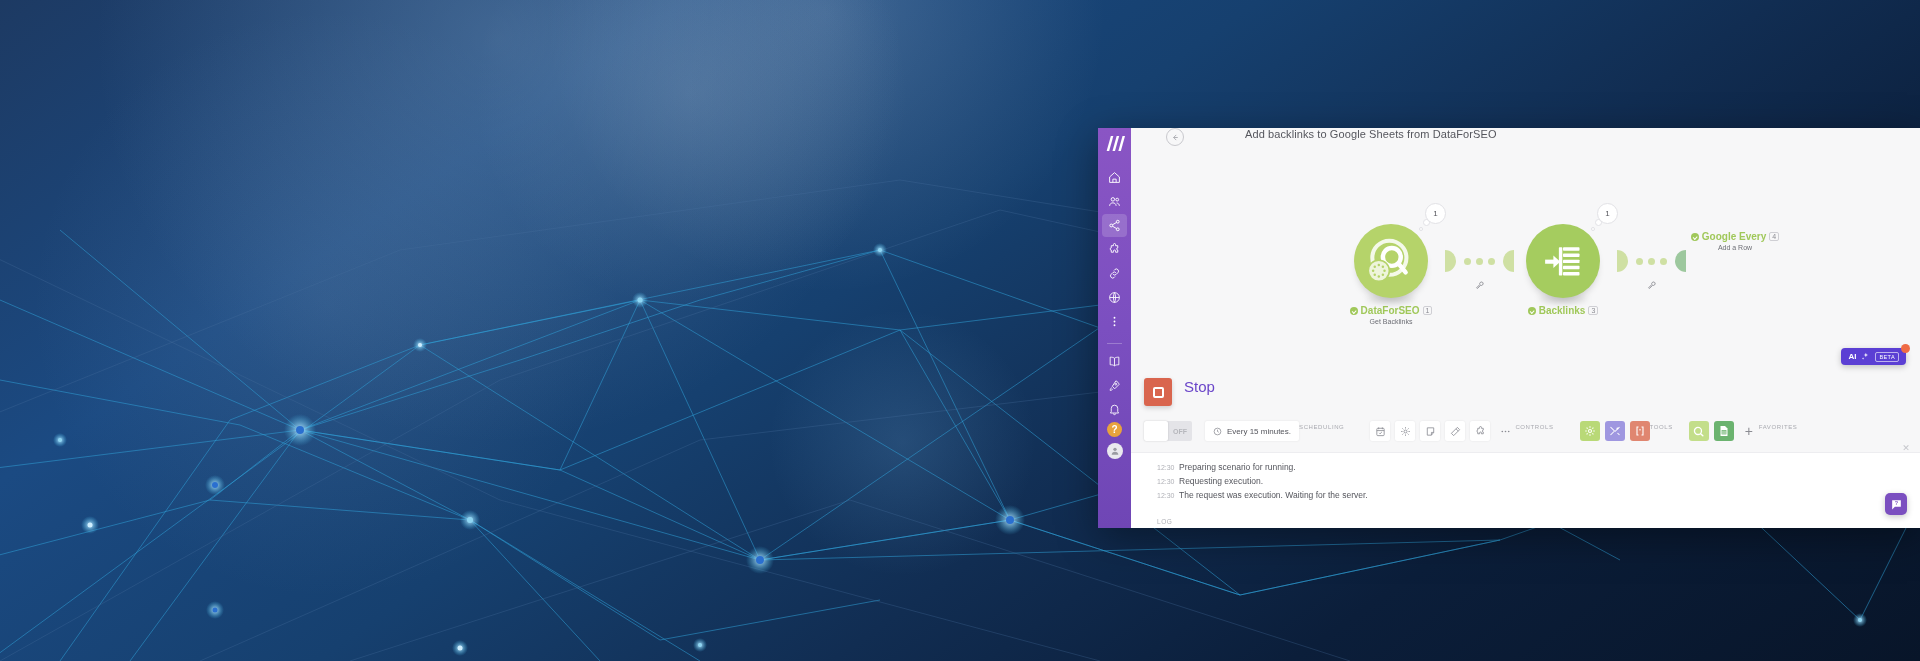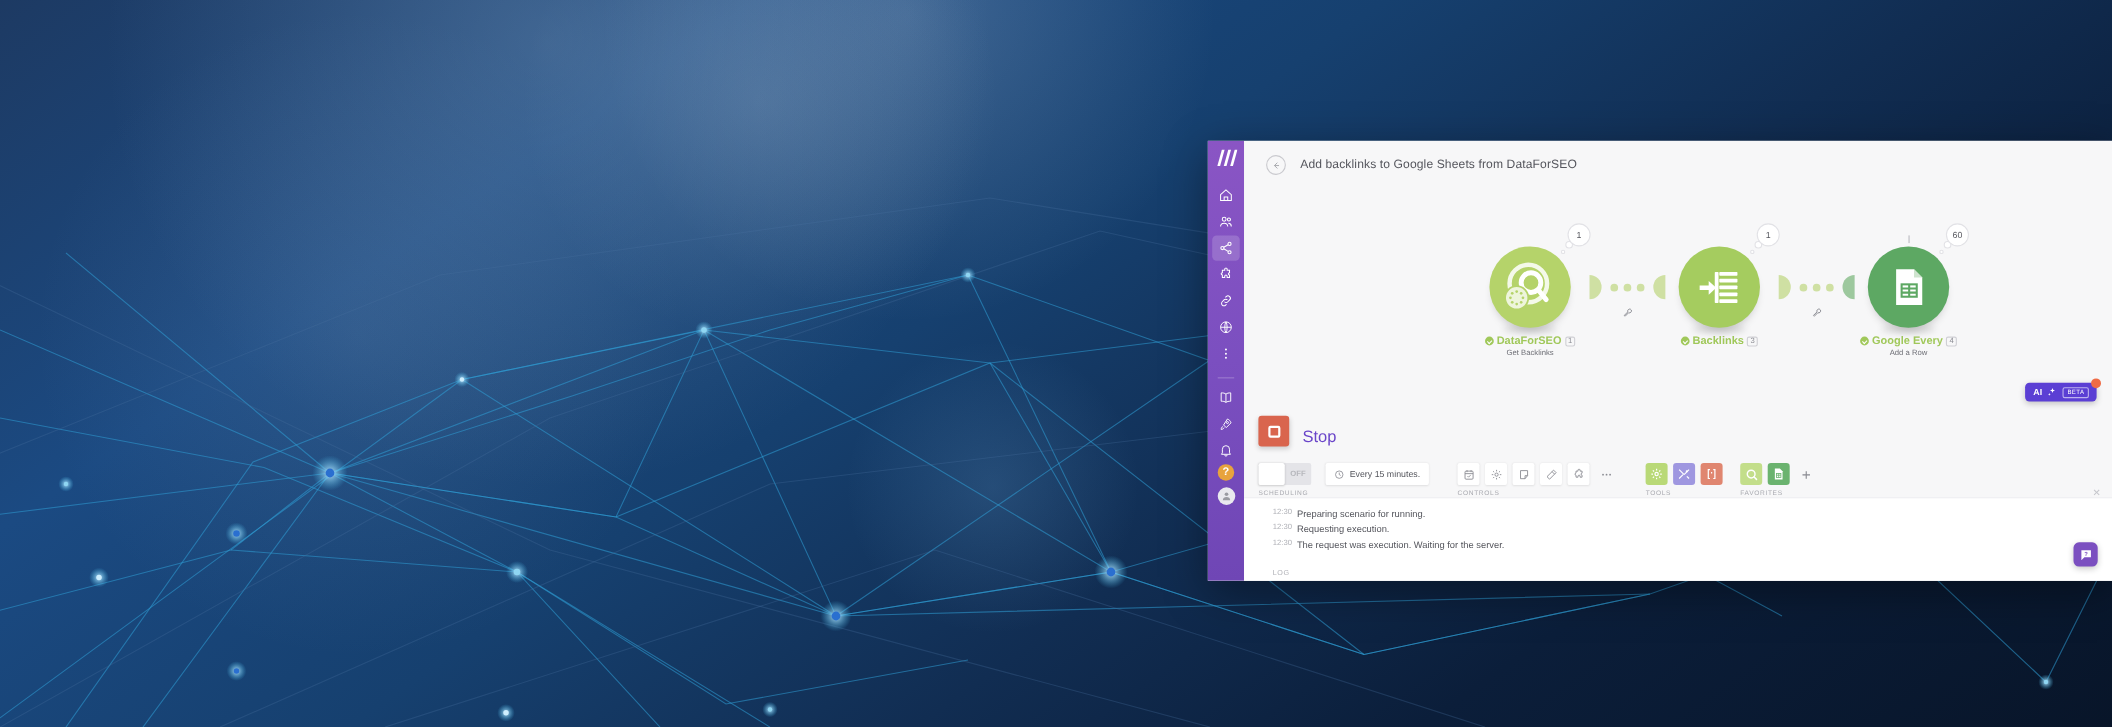--- a/index.html
+++ b/index.html
@@ -55,21 +55,21 @@
     width: 16px; height: 16px; border-radius: 50%;
     background: #e9e9ee; margin: 6px 0 9px;
     display: flex; align-items: center; justify-content: center; cursor: pointer;
   }
   .avatar-c svg { width: 10px; height: 10px; }
 
   
   #main { flex: 1; position: relative; background: #f7f7f8; display: flex; flex-direction: column; }
 
   
-  #header { height: 44px; flex: 0 0 44px; display: flex; align-items: center; padding-left: 20px; }
+  #header { height: 44px; flex: 0 0 44px; display: flex; align-items: flex-start; padding-left: 35px; gap: 48px; }
   #back-btn {
     width: 18px; height: 18px; border-radius: 50%; border: 1px solid #c9c9ce;
     display: flex; align-items: center; justify-content: center; cursor: pointer;
     flex: 0 0 18px;
   }
   #back-btn svg { width: 9px; height: 9px; }
   #scenario-title { margin-left: 13px; font-size: 11px; color: #55565d; letter-spacing: .1px; }
 
   
   #canvas { flex: 1; position: relative; }
@@ -111,30 +111,30 @@
   .half-l, .half-r { width: 11px; height: 22px; background: #cfe0a3; }
   .half-l { border-radius: 0 11px 11px 0; }
   .half-r { border-radius: 11px 0 0 11px; }
   .dots { display: flex; gap: 5px; margin: 0 8px; }
   .dot { width: 7px; height: 7px; border-radius: 50%; background: #cfe0a3; }
   .wrench { position: absolute; top: 26px; left: 50%; transform: translateX(-50%); }
   .wrench svg { width: 9px; height: 9px; }
 
   
   #toolbar { position: relative; height: 50px; flex: 0 0 50px; padding: 0 0 0 13px; display: flex; align-items: flex-start; }
-  #stop-row { position: absolute; left: 13px; top: -24px; display: flex; align-items: flex-end; z-index: 8; }
+  #stop-row { position: absolute; left: 13px; top: -24px; display: flex; align-items: flex-start; z-index: 8; }
   #stop-btn {
     width: 28px; height: 28px; background: #d9654e; border-radius: 3px;
     display: flex; align-items: center; justify-content: center; cursor: pointer;
     box-shadow: 0 2px 5px rgba(0,0,0,0.17);
   }
   #stop-btn .sq { width: 11px; height: 11px; border: 2px solid #fff; border-radius: 2px; }
   #stop-label { margin-left: 12px; font-size: 15px; color: #6a45c9; }
 
-  .tb-group { display: flex; flex-direction: column; }
+  .tb-group { display: flex; }
   .tb-row { display: flex; align-items: center; gap: 5px; height: 22px; }
   .tb-cap { font-size: 6px; color: #a9aab0; letter-spacing: .6px; margin-top: 4px; }
 
   .toggle {
     width: 48px; height: 20px; background: #e4e4e8; border-radius: 2px;
     display: flex; align-items: center; cursor: pointer;
   }
   .toggle .knob { width: 24px; height: 20px; background: #fff; border-radius: 2px; box-shadow: 0 0 2px rgba(0,0,0,.18); }
   .toggle .txt { flex: 1; text-align: center; font-size: 7px; color: #b6b7bc; font-weight: bold; }
 
@@ -154,21 +154,21 @@
   .tb-btn.flat { background: transparent; box-shadow: none; }
   .tool-sq { width: 20px; height: 20px; border-radius: 3px; display: flex; align-items: center; justify-content: center; cursor: pointer; }
   .tool-sq svg { width: 12px; height: 12px; }
   .fav-sq { width: 20px; height: 20px; border-radius: 3px; display: flex; align-items: center; justify-content: center; cursor: pointer; }
   .plus-btn { width: 20px; height: 20px; display: flex; align-items: center; justify-content: center; color: #8b8c93; font-size: 14px; cursor: pointer; }
 
   .sep-gap { width: 26px; }
 
   
   #logpanel { position: relative; background: #fff; flex: 0 0 76px; border-top: 1px solid #ededf0; padding: 9px 0 0 26px; }
-  .log-row { display: flex; align-items: flex-start; margin-bottom: 4px; }
+  .log-row { display: flex; align-items: center; margin-bottom: 4px; }
   .log-time { font-size: 7px; color: #b0b1b7; width: 22px; flex: 0 0 22px; }
   .log-msg { font-size: 8.5px; color: #55565d; }
   #log-cap { position: absolute; left: 26px; bottom: 3px; font-size: 6.5px; color: #b0b1b7; letter-spacing: .6px; }
   #log-close { position: absolute; right: 9px; top: -10px; width: 10px; height: 10px; color: #c5c6cb; font-size: 9px; line-height: 10px; text-align: center; cursor: pointer; }
 
   
   #ai-badge {
     position: absolute; right: 14px; top: 176px; z-index: 20;
     background: #5b3fd4; border-radius: 4px; height: 17px; padding: 0 7px;
     display: flex; align-items: center; gap: 5px; cursor: pointer;
@@ -450,37 +450,20 @@
           </div>
         <div class="half-r" style="background:#9dc89e;"></div>
         <div class="wrench">
           <svg viewBox="0 0 24 24" fill="none" stroke="#8b8c93" stroke-width="2.4">
               <path d="M20 5a5 5 0 0 1-6.5 6.5L5 20l-2-2 8.5-8.5A5 5 0 0 1 18 3Z"></path>
             </svg>
         </div>
       </div>
 
       <div class="module" style="left:544px; top:52px;">
-        <div class="mod-circle-wrap">
-          <div class="mod-topbar"></div>
-          <div class="mod-shadow"></div>
-          <div class="mod-circle" style="background:#5da863;">
-            <svg viewBox="0 0 64 64" style="width:40px;height:40px;">
-              <path d="M14 6h26l12 12v40H14Z" fill="#fff"></path>
-              <path d="M40 6l12 12H40Z" fill="#cfe4cf"></path>
-              <g fill="none" stroke="#5da863" stroke-width="3">
-                <rect x="22" y="28" width="22" height="18"></rect>
-                <path d="M22 34h22M22 40h22M33 28v18"></path>
-              </g>
-            </svg>
-          </div>
-          <div class="bubble d2"></div>
-          <div class="bubble d1"></div>
-          <div class="bubble main">60</div>
-        </div>
         <div class="mod-label">
           <span class="chk"></span><span>Google Every</span><span class="mod-num">4</span>
         </div>
         <div class="mod-sub">Add a Row</div>
       </div>
 
       <div id="ai-badge">
         <span class="ai-t">AI</span>
         <svg viewBox="0 0 24 24" fill="#fff" style="width:9px;height:9px;">
           <path d="M13 2l1.6 4.4L19 8l-4.4 1.6L13 14l-1.6-4.4L7 8l4.4-1.6Z"></path>

